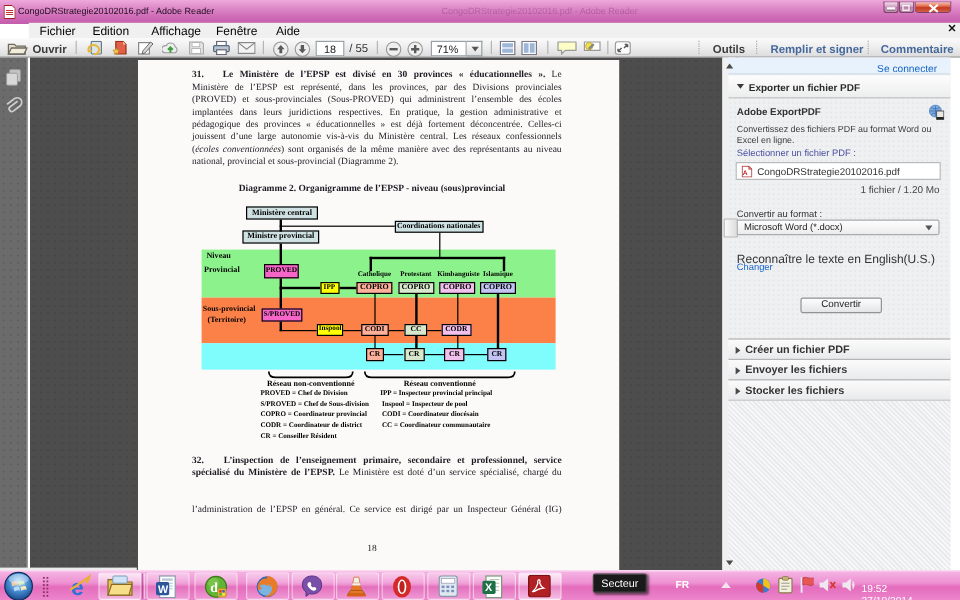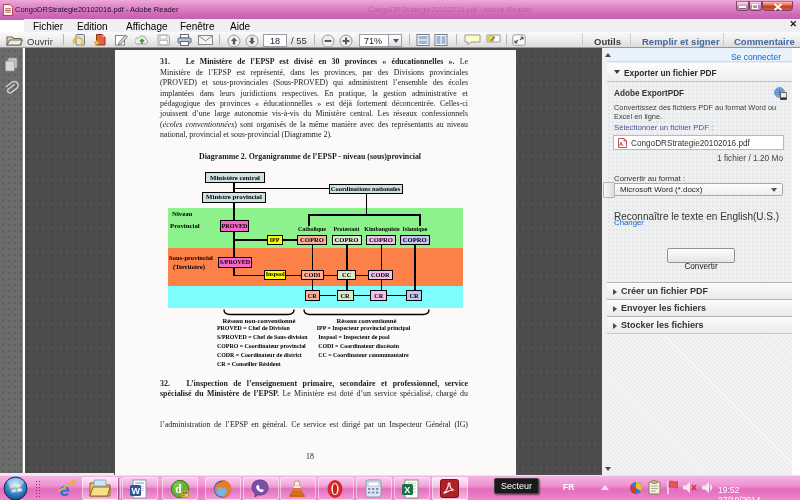--- a/index.html
+++ b/index.html
@@ -82,21 +82,21 @@
       <span style="left:102px">Affichage</span>
       <span style="left:156px">Fenêtre</span>
       <span style="left:206px">Aide</span>
     </div>
   <div class="abs" id="toolbar">
 
     <svg class="abs" style="left:6px;top:3px" width="17" height="11" viewBox="0 0 17 11">
       <path d="M1 10V2h5l1.5 1.5H15V10z" fill="#e5ddc8" stroke="#6e6a60" stroke-width="1.1"></path>
       <path d="M1 10L3.5 5h13L14 10z" fill="#f2ecda" stroke="#6e6a60" stroke-width="1.1"></path>
     </svg>
-    <div class="abs" style="left:27px;top:3.5px;font-size:9.5px;font-weight:normal;color:#3c3c3c">Ouvrir</div>
+    <div class="abs" style="left:27px;top:3.5px;font-size:9.5px;font-weight:bold;color:#3c3c3c">Ouvrir</div>
     <div class="tsep" style="left:63px"></div>
 
     <svg class="abs" style="left:72px;top:2px" width="14" height="12" viewBox="0 0 14 12">
       <rect x="4" y="0.5" width="8.5" height="10.5" rx="1" fill="#dce4ec" stroke="#68788a" stroke-width="1"></rect>
       <path d="M2.2 9.5a4.5 4 0 1 1 4 2" fill="none" stroke="#e8b83a" stroke-width="1.8"></path>
       <path d="M1 6.8l1.4 3 3-1.2z" fill="#e8b83a"></path>
     </svg>
 
     <svg class="abs" style="left:93px;top:2px" width="14" height="12" viewBox="0 0 14 12">
       <path d="M3.5 0.5h6l2.5 2.5v8h-8.5z" fill="#e06048" stroke="#98301c" stroke-width="1"></path>
@@ -317,21 +317,21 @@
       <text x="1" y="8" font-size="5.5" fill="#c02020" font-weight="bold" font-family="Liberation Sans">A</text>
     </svg>
     <div class="abs" style="left:24px;top:90.5px;font-size:8.2px;color:#333">CongoDRStrategie20102016.pdf</div>
     <div class="abs" style="left:0;top:104.5px;width:176px;text-align:right;font-size:8.3px;color:#444">1 fichier / 1.20 Mo</div>
     <div class="abs" style="left:7px;top:125.5px;font-size:7.8px;color:#333">Convertir au format&nbsp;:</div>
     <div class="abs" style="left:6px;top:135px;width:170px;height:12.5px;background:linear-gradient(#fefefe,#ececee);border:1px solid #a8aaac;border-radius:2px"></div>
     <div class="abs" style="left:13px;top:137px;font-size:7.9px;color:#222">Microsoft Word (*.docx)</div>
     <div class="abs" style="left:164px;top:139.5px;width:0;height:0;border-top:4px solid #555;border-left:3.5px solid transparent;border-right:3.5px solid transparent"></div>
     <div class="abs" style="left:7px;top:162.5px;font-size:10px;color:#333">Reconnaître le texte en English(U.S.)</div>
     <div class="abs" style="left:7px;top:170px;font-size:7.8px;color:#1464c8">Changer</div>
-    <div class="abs" style="left:60px;top:200px;width:68px;height:13px;background:linear-gradient(#fdfdfd,#e4e5e7);border:1px solid #909294;border-radius:2px;text-align:center;font-size:8.2px;color:#222;padding-top:13px">Convertir</div>
+    <div class="abs" style="left:60px;top:200px;width:68px;height:13px;background:linear-gradient(#fdfdfd,#e4e5e7);border:1px solid #909294;border-radius:2px;text-align:center;font-size:8.2px;color:#222;padding-top:0">Convertir</div>
 
     <div class="sechead" style="top:233.5px"><span class="arrow-r" style="top:6px"></span>Créer un fichier PDF</div>
     <div class="sechead" style="top:250.5px"><span class="arrow-r" style="top:6px"></span>Envoyer les fichiers</div>
     <div class="sechead" style="top:267.5px"><span class="arrow-r" style="top:6px"></span>Stocker les fichiers</div>
     <div class="abs" style="left:0;top:284.5px;width:185px;height:142.5px;border-top:1px solid #c8c8c8;background:repeating-linear-gradient(45deg,#f7f7f9 0px,#f7f7f9 1.4px,#e9eaec 1.4px,#e9eaec 2.8px)"></div>
   </div>
   <div class="abs" style="left:0;top:472.5px;width:114px;height:2.5px;background:#ececec"></div>
   <div class="abs" id="taskbar">
 
     <svg class="abs" style="left:3px;top:0px" width="25" height="25" viewBox="0 0 25 25">

